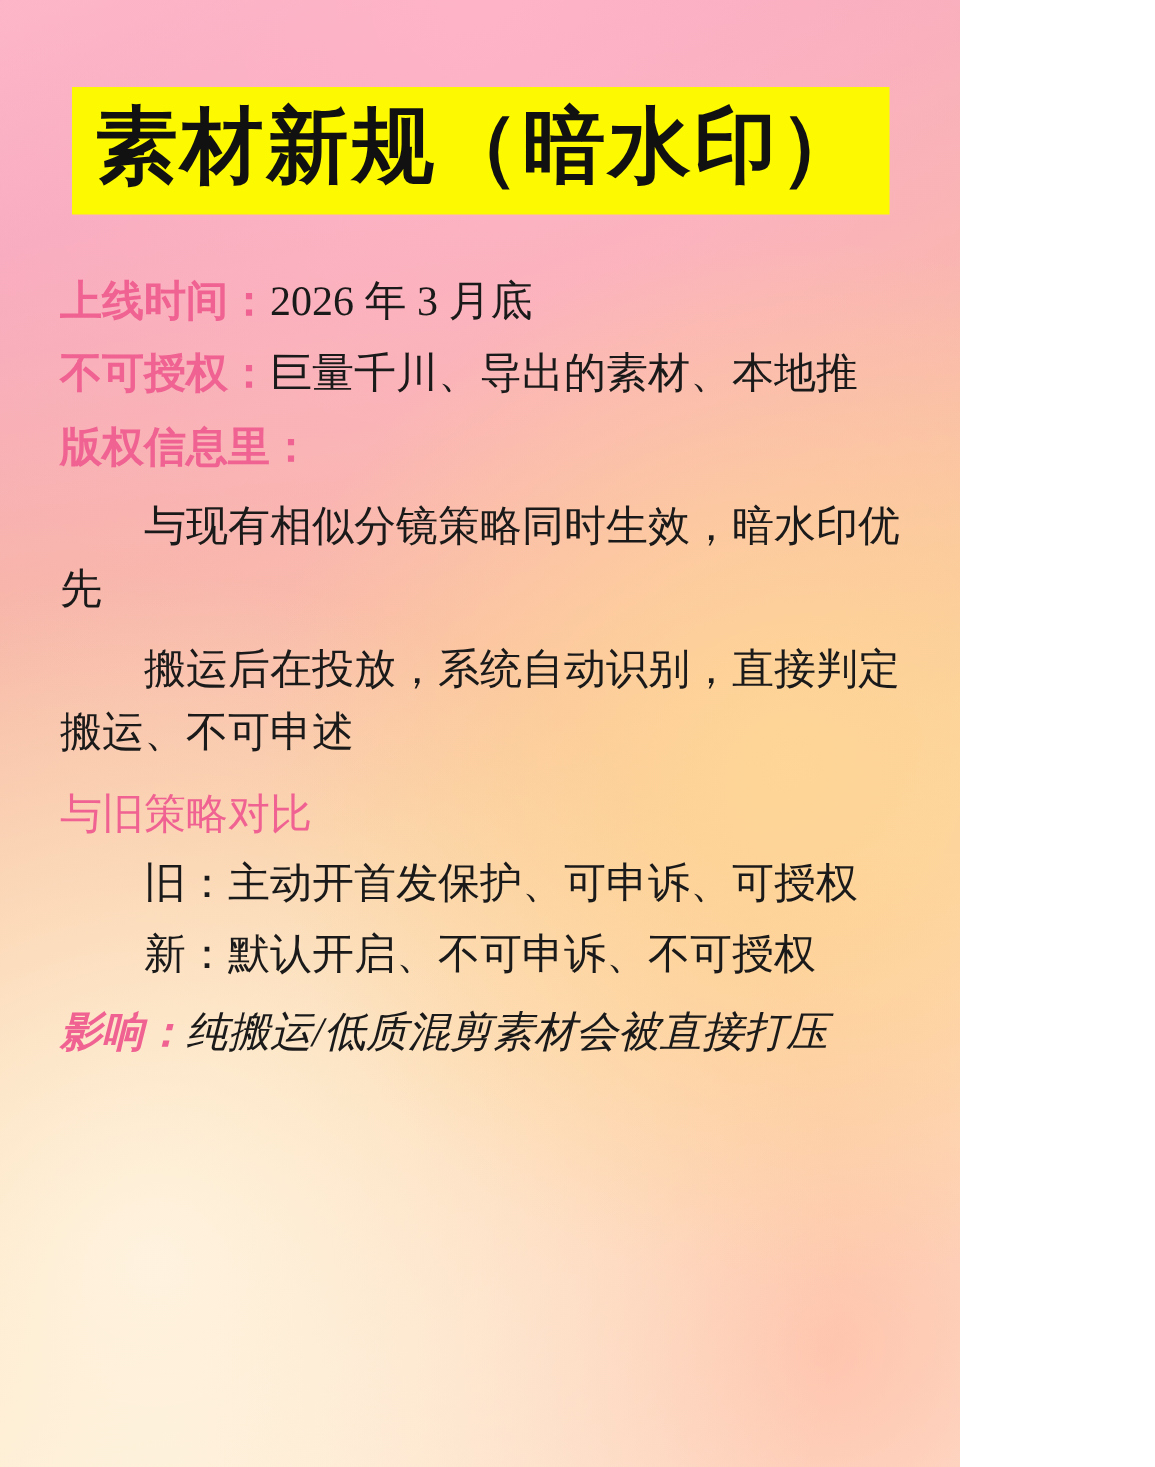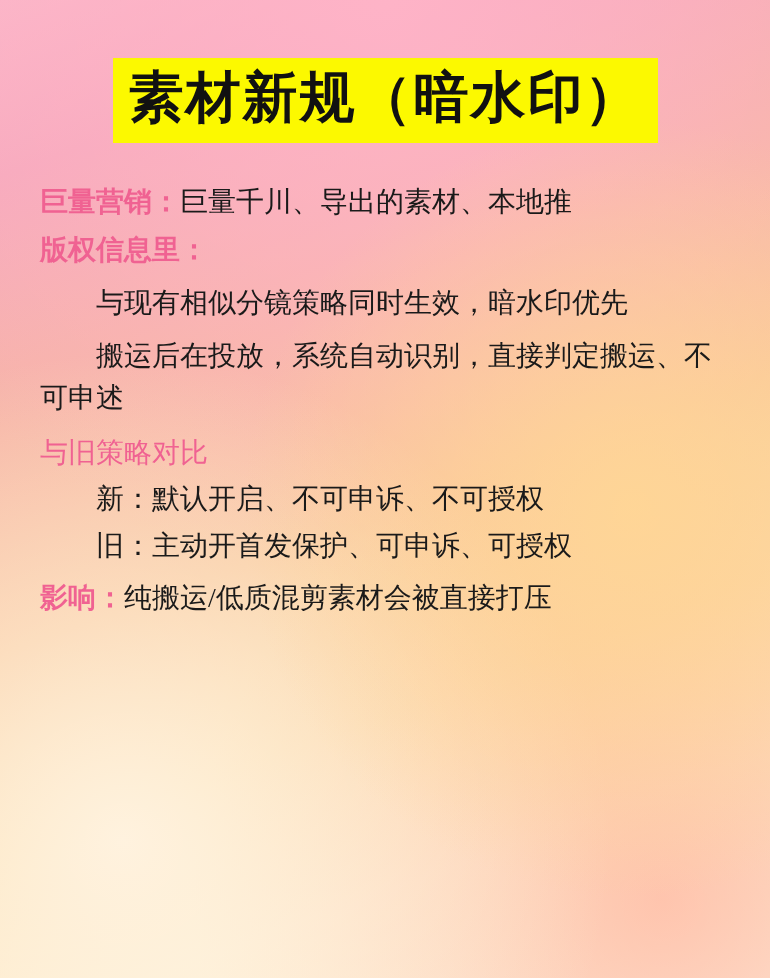--- a/index.html
+++ b/index.html
@@ -7,21 +7,21 @@
     padding: 0;
   }
   body {
     width: 770px;
     height: 978px;
     font-family: "Liberation Serif", "DejaVu Serif", serif;
     overflow: hidden;
   }
   #poster {
     position: relative;
-    width: 770px;
+    width: 640px;
     height: 978px;
     box-sizing: border-box;
     
     background:
       radial-gradient(circle at 82% 52%, rgba(255,214,150,0.95) 0%, rgba(255,214,150,0.0) 48%),
       radial-gradient(circle at 16% 86%, rgba(255,243,225,0.95) 0%, rgba(255,243,225,0.0) 46%),
       radial-gradient(circle at 86% 92%, rgba(255,160,140,0.55) 0%, rgba(255,160,140,0.0) 42%),
       radial-gradient(circle at 50% 0%, rgba(255,180,200,0.9) 0%, rgba(255,180,200,0.0) 55%),
       linear-gradient(160deg, #fbb6c8 0%, #f6a9bc 14%, #f7b6a6 34%, #f9c79a 52%, #fbdca9 68%, #fdeccc 82%, #fef6e2 100%);
   }
@@ -69,50 +69,54 @@
     color: #f06292;
     font-weight: normal;
     margin: 12px 0 4px 0;
   }
   .sub {
     margin: 0 0 4px 0;
     text-indent: 2em;
   }
   .tail {
     margin: 10px 0 0 0;
+    font-style: italic;
   }
 </style>
 </head>
 <body>
 
 <div id="poster">
   <div class="pad">
 
     <div class="title-wrap">
       <span class="title">素材新规（暗水印）</span>
     </div>
 
     <div class="body">
 
+      <p class="kv">
+        <span class="label">上线时间：</span><span class="val">2026 年 3 月底</span>
+      </p>
 
       <p class="kv">
-        <span class="label">巨量营销：</span><span class="val">巨量千川、导出的素材、本地推</span>
+        <span class="label">不可授权：</span><span class="val">巨量千川、导出的素材、本地推</span>
       </p>
 
       <p class="kv">
         <span class="label">版权信息里：</span><span class="val"></span>
       </p>
 
       <p class="para">与现有相似分镜策略同时生效，暗水印优先</p>
       <p class="para">搬运后在投放，系统自动识别，直接判定搬运、不可申述</p>
 
       <p class="section-head">与旧策略对比</p>
 
+      <p class="sub">旧：主动开首发保护、可申诉、可授权</p>
       <p class="sub">新：默认开启、不可申诉、不可授权</p>
-      <p class="sub">旧：主动开首发保护、可申诉、可授权</p>
 
       <p class="tail">
         <span class="label">影响：</span><span class="val">纯搬运/低质混剪素材会被直接打压</span>
       </p>
 
     </div>
   </div>
 </div>
 
 </body></html>

